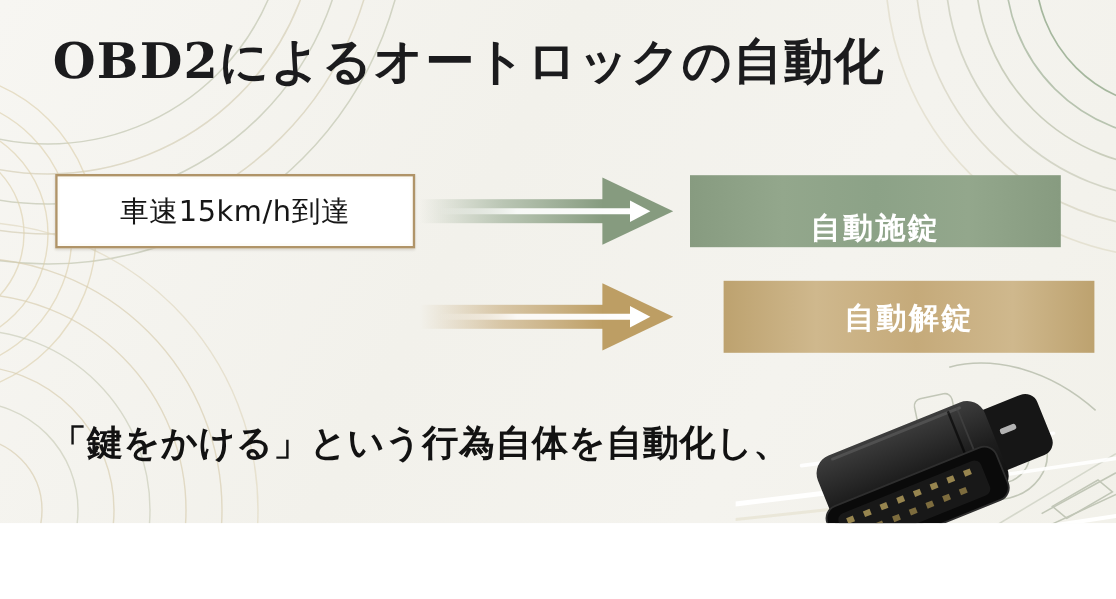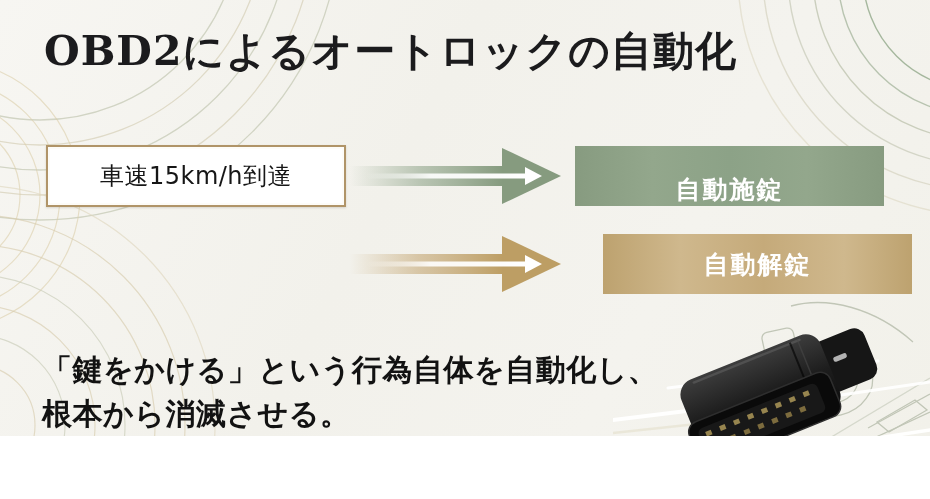--- a/index.html
+++ b/index.html
@@ -125,21 +125,20 @@
       <rect x="16" y="28.5" width="162" height="5" rx="2.5" fill="url(#gWhiteLine2)"></rect>
       <polygon points="175,22 192,31 175,40" fill="#ffffff"></polygon>
     </svg>
     <div class="action-box tan">
       <span class="action-label">自動解錠</span>
     </div>
   </div>
 
   <div class="body-text">
     <p>「鍵をかける」という行為自体を自動化し、</p>
-    <p>根本から消滅させる。</p>
   </div>
 
   <svg class="device" viewBox="0 0 317 199" fill="none" aria-hidden="true">
 
     <g stroke="#b9bfae" stroke-width="1.3" opacity="0.85">
       <path d="M178,6 C215,-4 262,8 300,42"></path>
       <rect x="150" y="30" width="32" height="25" rx="6" transform="rotate(-12 166 42)"></rect>
       <ellipse cx="220" cy="82" rx="40" ry="34" transform="rotate(-14 220 82)"></ellipse>
       <ellipse cx="220" cy="82" rx="25" ry="21" transform="rotate(-14 220 82)"></ellipse>
       <path d="M255,128 L317,94"></path>

